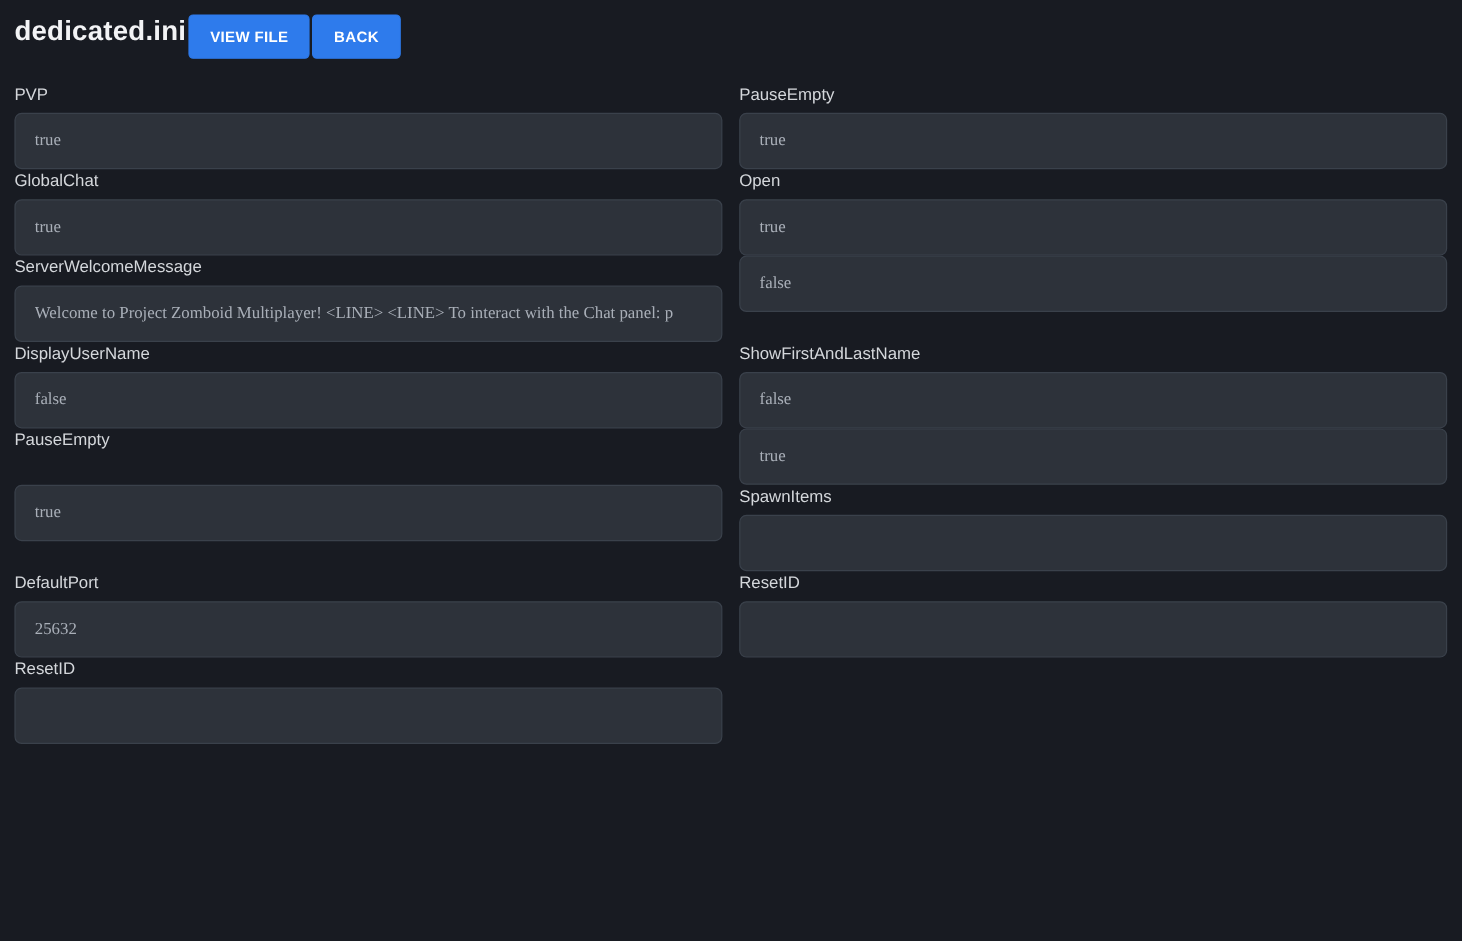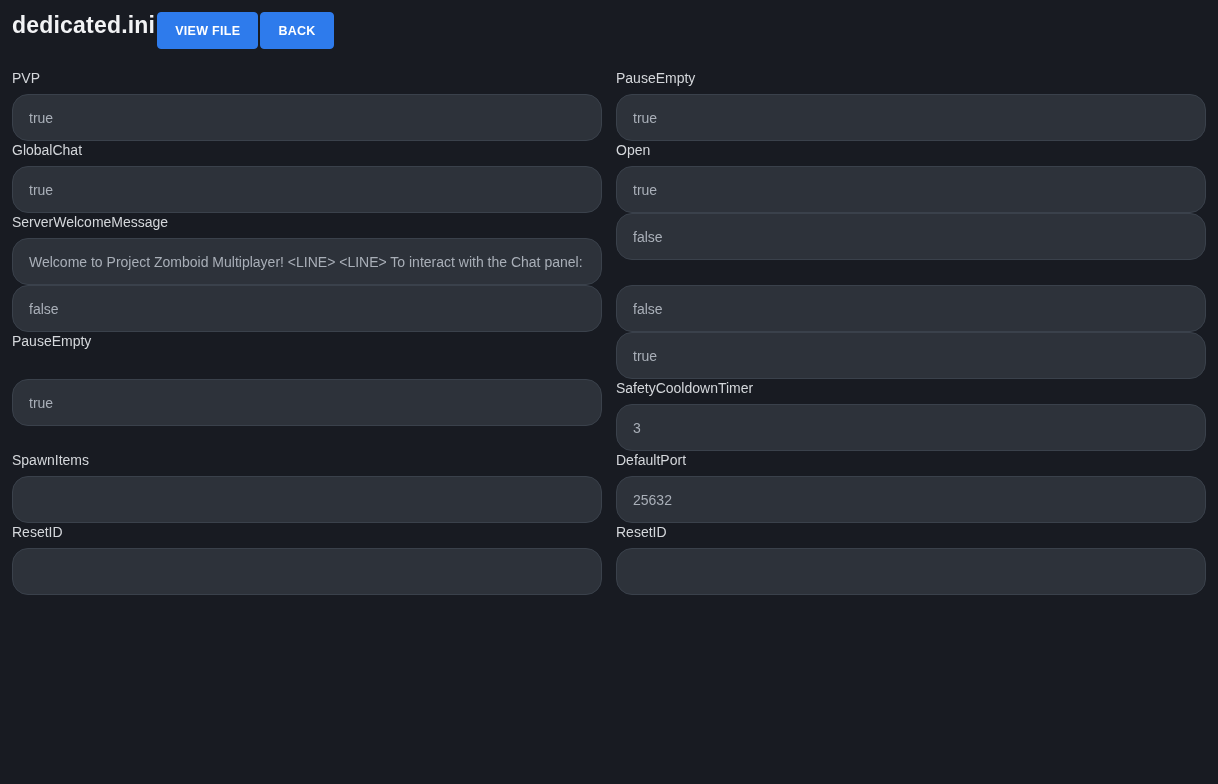--- a/index.html
+++ b/index.html
@@ -59,23 +59,23 @@
     line-height: 19px;
     color: var(--label-text);
     margin-bottom: 6px;
   }
   .finput {
     display: block;
     width: 100%;
     height: 47px;
     background: var(--input-bg);
     border: 1px solid var(--input-border);
-    border-radius: 16px;
+    border-radius: 6px;
     color: var(--input-text);
-    font-family: Liberation Sans, sans-serif;
+    font-family: Liberation Serif, serif;
     font-size: 14px;
     padding: 0 16px;
     outline: none;
     white-space: nowrap;
     overflow: hidden;
   }
 </style>
 </head>
 <body>
 
@@ -107,41 +107,39 @@
     </div>
     <div class="field">
       <label class="flabel">ServerWelcomeMessage</label>
       <input class="finput" type="text" value="Welcome to Project Zomboid Multiplayer! &lt;LINE&gt; &lt;LINE&gt; To interact with the Chat panel: p" style="">
     </div>
 
     <div class="field">
       <input class="finput" type="text" value="false" style="">
     </div>
     <div class="field">
+      <label class="flabel">DisplayUserName</label>
       <input class="finput" type="text" value="false" style="">
     </div>
 
     <div class="field">
+      <label class="flabel">ShowFirstAndLastName</label>
       <input class="finput" type="text" value="false" style="">
     </div>
     <div class="field">
       <label class="flabel">PauseEmpty</label>
     </div>
 
     <div class="field">
       <input class="finput" type="text" value="true" style="">
     </div>
     <div class="field">
       <input class="finput" type="text" value="true" style="">
     </div>
 
-    <div class="field">
-      <label class="flabel">SafetyCooldownTimer</label>
-      <input class="finput" type="text" value="3" style="">
-    </div>
 
     <div class="field">
       <label class="flabel">SpawnItems</label>
       <input class="finput" type="text" value="" style="">
     </div>
     <div class="field">
       <label class="flabel">DefaultPort</label>
       <input class="finput" type="text" value="25632" style="">
     </div>
 

